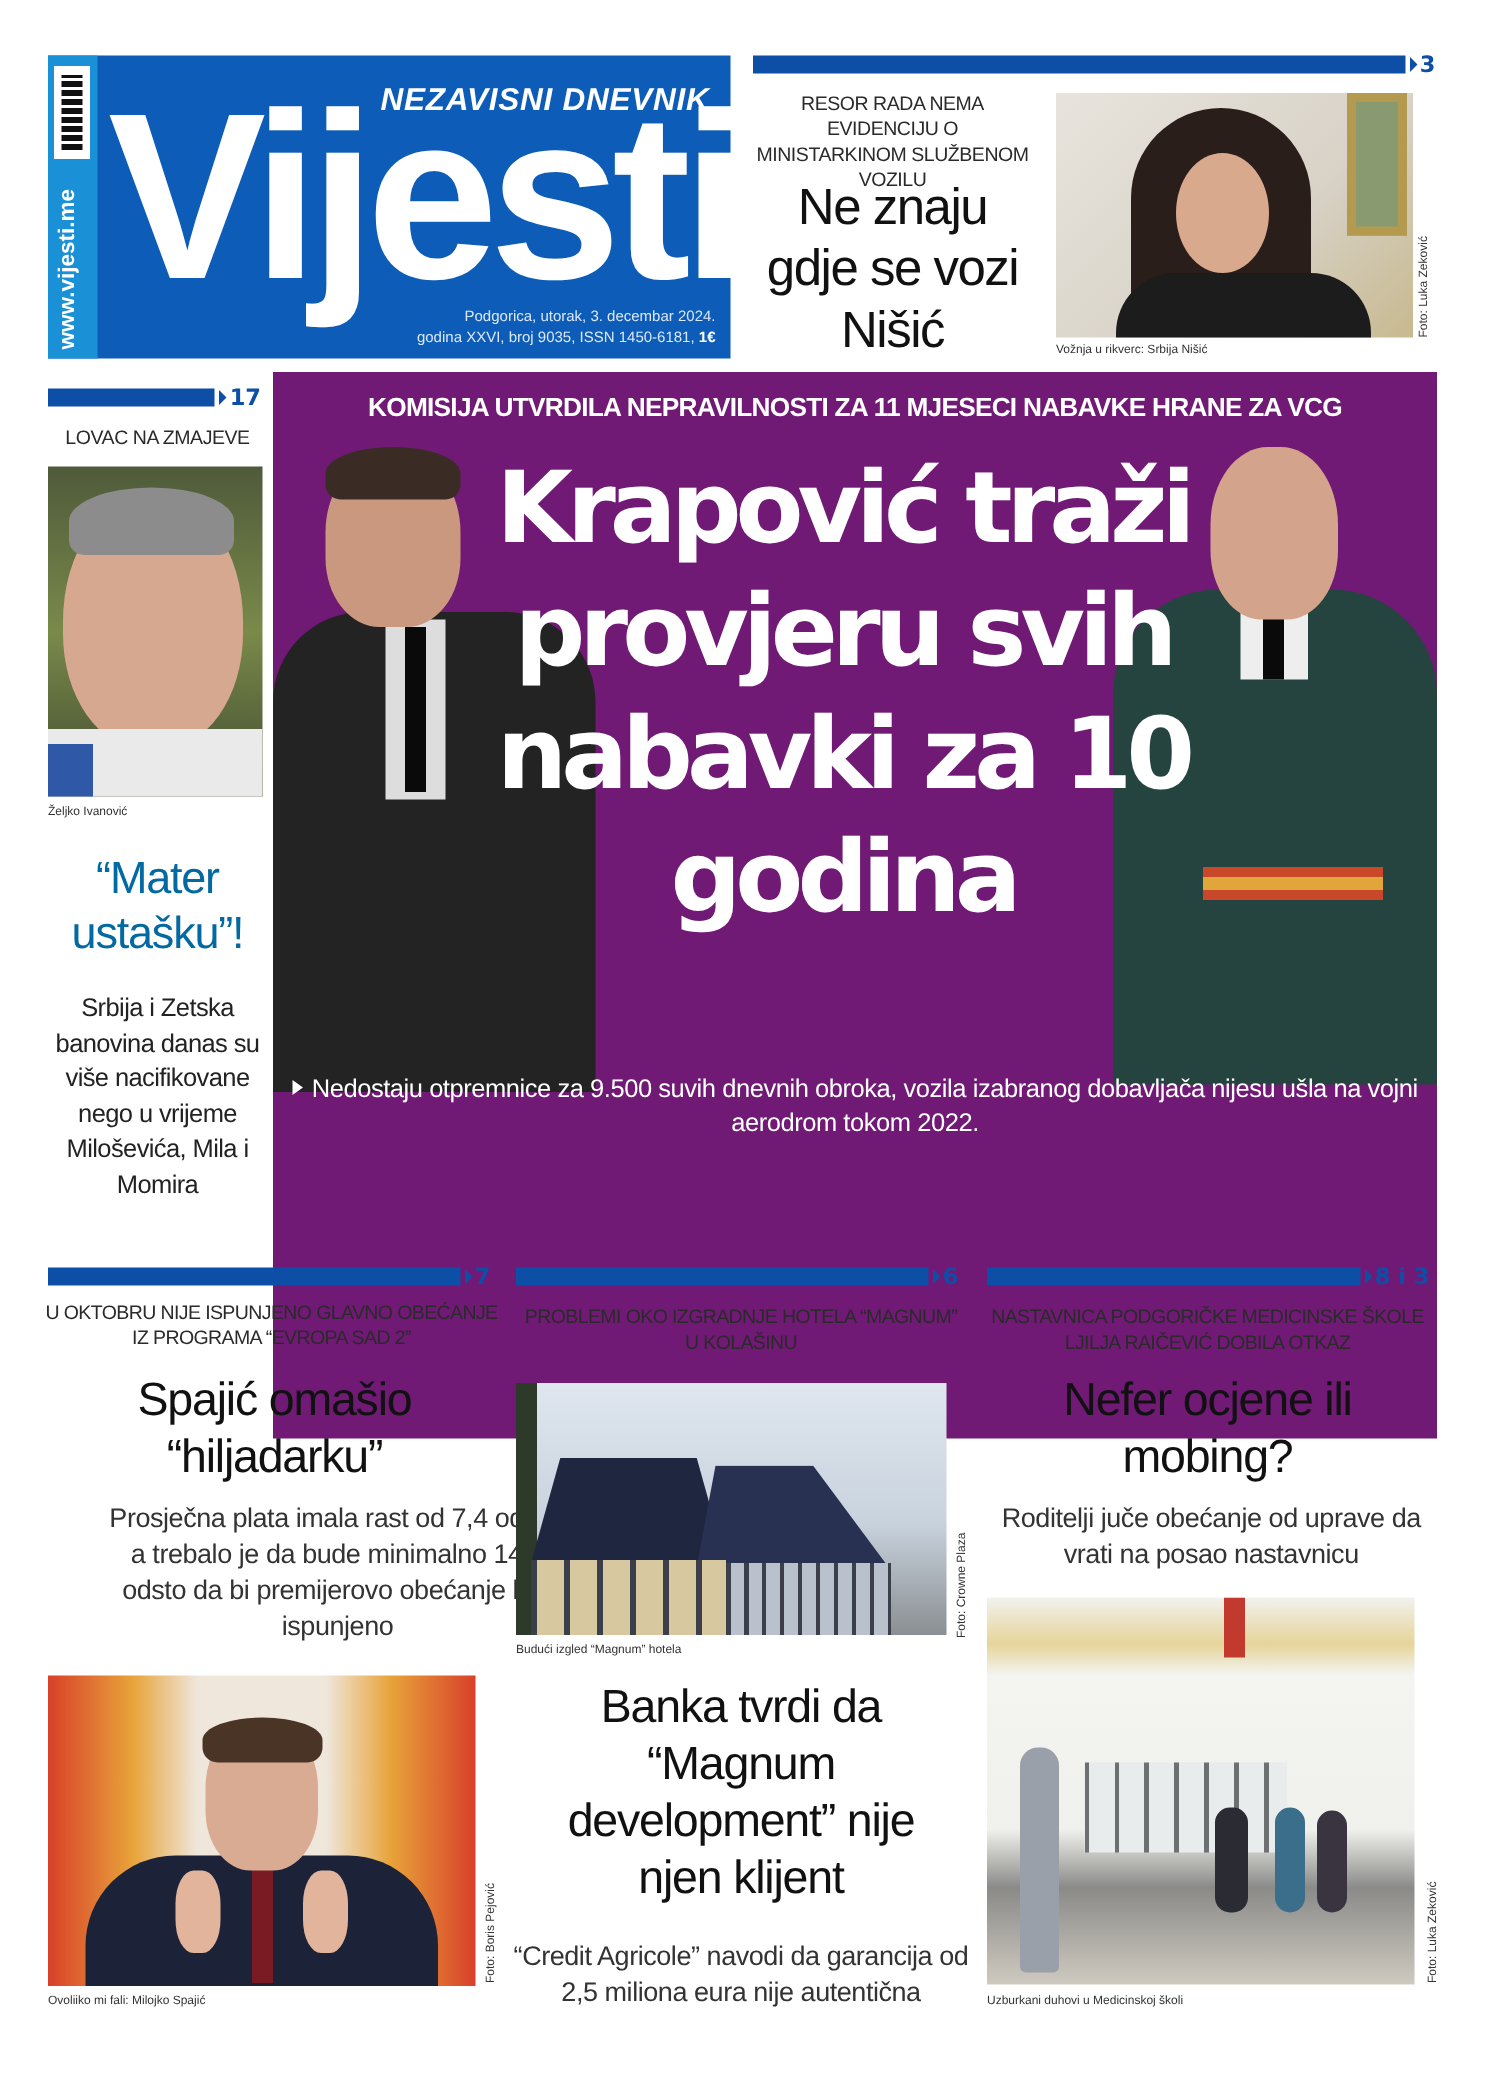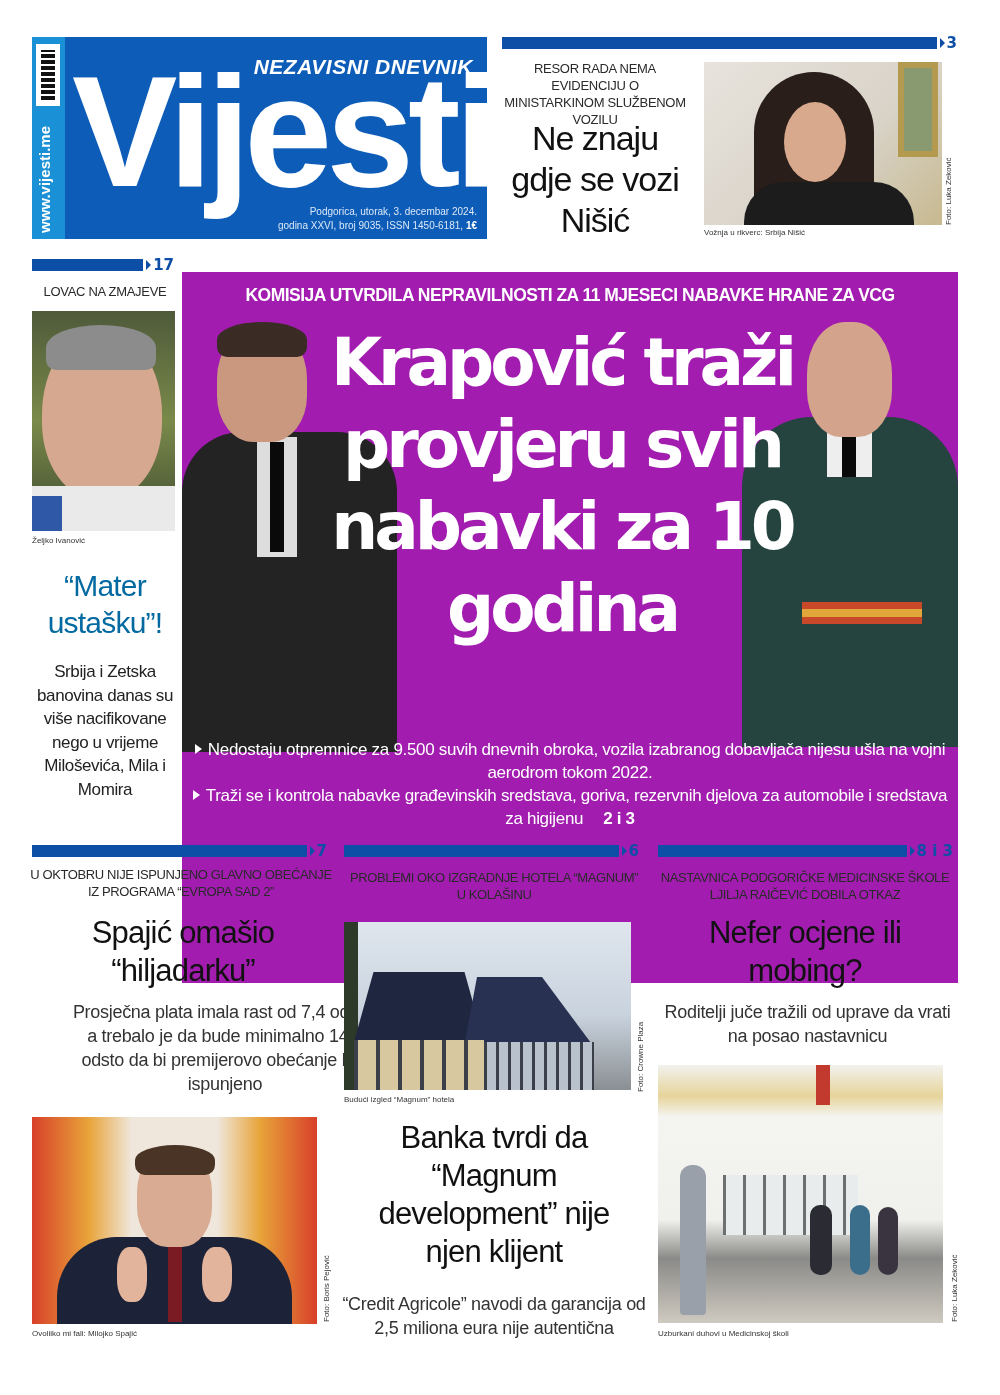--- a/index.html
+++ b/index.html
@@ -41,21 +41,21 @@
   .lc-photo { left: 32px; top: 311px; width: 143px; height: 220px; background: linear-gradient(180deg,#4e5a3a 0%, #7a8a4a 50%, #3f4a30 100%); overflow:hidden; }
   .lc-photo .face { position:absolute; left: 10px; top: 18px; width: 120px; height: 170px; border-radius: 50% 50% 45% 45%; background: #d7a890; }
   .lc-photo .hair { position:absolute; left: 14px; top: 14px; width: 110px; height: 45px; border-radius: 50% 50% 10px 10px; background:#8c8c8c; }
   .lc-photo .shirt { position:absolute; left: 0; top: 175px; width: 143px; height: 50px; background:#eaeaea; }
   .lc-photo .jacket { position:absolute; left: 0; top: 185px; width: 30px; height: 40px; background:#2f58a6; }
   .lc-caption { left: 32px; top: 536px; font-size: 8px; color: #333; }
   .lc-head { left: 32px; top: 567px; width: 146px; text-align: center; font-size: 30px; line-height: 37px; color: #0369a1; letter-spacing: -0.8px; }
   .lc-body { left: 32px; top: 660px; width: 146px; text-align: center; font-size: 17px; line-height: 23.5px; color: #222; letter-spacing: -0.4px; }
 
   
-  .lead { left: 182px; top: 272px; width: 776px; height: 711px; background: #a21caf; overflow: hidden; }
+  .lead { left: 182px; top: 248px; width: 776px; height: 711px; background: #701a75; overflow: hidden; }
   .lead-kicker { position:absolute; left: 0; top: 13px; width: 100%; text-align: center; color: #fff; font-weight: bold; font-size: 17.5px; letter-spacing: -0.5px; }
   .lead-p1 { position:absolute; left: 0; top: 50px; width: 230px; height: 420px; }
   .lead-p1 .head { position:absolute; left: 35px; top: 5px; width: 90px; height: 115px; border-radius: 45% 45% 40% 40%; background: #c9987e; }
   .lead-p1 .hair { position:absolute; left: 35px; top: 0; width: 90px; height: 35px; border-radius: 50% 50% 10px 10px; background:#3a2c24; }
   .lead-p1 .suit { position:absolute; left: 0; top: 110px; width: 215px; height: 320px; border-radius: 60px 60px 0 0; background: #232323; }
   .lead-p1 .shirt { position:absolute; left: 75px; top: 115px; width: 40px; height: 120px; background:#ddd; }
   .lead-p1 .tie { position:absolute; left: 88px; top: 120px; width: 14px; height: 110px; background:#0a0a0a; }
   .lead-p2 { position:absolute; left: 560px; top: 50px; width: 216px; height: 420px; }
   .lead-p2 .head { position:absolute; left: 65px; top: 0; width: 85px; height: 115px; border-radius: 45% 45% 40% 40%; background: #d3a48b; }
   .lead-p2 .uniform { position:absolute; left: 0; top: 95px; width: 216px; height: 330px; border-radius: 70px 70px 0 0; background: #25443f; }
@@ -159,21 +159,20 @@
   <div class="lead-p2">
     <div class="uniform"></div>
       <div class="collar"></div>
       <div class="tie"></div>
       <div class="belt"></div>
       <div class="head"></div>
   </div>
   <div class="lead-head">Krapović traži provjeru svih nabavki za 10 godina</div>
   <div class="lead-bullets">
     <div><span class="tri"></span><span>Nedostaju otpremnice za 9.500 suvih dnevnih obroka, vozila izabranog dobavljača nijesu ušla na vojni aerodrom tokom 2022.</span></div>
-    <div><span class="tri"></span><span>Traži se i kontrola nabavke građevinskih sredstava, goriva, rezervnih djelova za automobile i sredstava za higijenu</span><span class="pgref">2 i 3</span></div>
   </div>
 </div>
 
 <div class="secbar" style="left:32px; top:845px; width:295px;">
   <div class="bar"></div>
     <div class="arrow"></div>
   <div class="pg">7</div>
 </div>
 <div class="kicker" style="left:28px; top:866px; width:306px;">U OKTOBRU NIJE ISPUNJENO GLAVNO OBEĆANJE IZ PROGRAMA “EVROPA SAD 2”</div>
 <div class="head2" style="left:48px; top:914px; width:270px;">Spajić omašio “hiljadarku”</div>
@@ -207,21 +206,21 @@
 <div class="head2" style="left:354px; top:1119px; width:280px;">Banka tvrdi da “Magnum development” nije njen klijent</div>
 <div class="body2" style="left:340px; top:1292px; width:308px;">“Credit Agricole” navodi da garancija od 2,5 miliona eura nije autentična</div>
 
 <div class="secbar" style="left:658px; top:845px; width:295px;">
   <div class="bar"></div>
     <div class="arrow"></div>
   <div class="pg">8 i 3</div>
 </div>
 <div class="kicker" style="left:655px; top:869px; width:300px;">NASTAVNICA PODGORIČKE MEDICINSKE ŠKOLE LJILJA RAIČEVIĆ DOBILA OTKAZ</div>
 <div class="head2" style="left:675px; top:914px; width:260px;">Nefer ocjene ili mobing?</div>
-<div class="body2" style="left:660px; top:1000px; width:295px;">Roditelji juče tražili od uprave da vrati na posao nastavnicu</div>
+<div class="body2" style="left:660px; top:1000px; width:295px;">Roditelji juče obećanje od uprave da vrati na posao nastavnicu</div>
 <div class="abs ph-school">
   <div class="flag"></div>
     <div class="door"></div>
     <div class="p1"></div>
     <div class="p2"></div>
     <div class="p3"></div>
     <div class="p4"></div>
 </div>
 <div class="cap" style="left:658px; top:1329px;">Uzburkani duhovi u Medicinskoj školi</div>
 <div class="vcredit" style="left:950px; top:1322px;">Foto: Luka Zeković</div>

